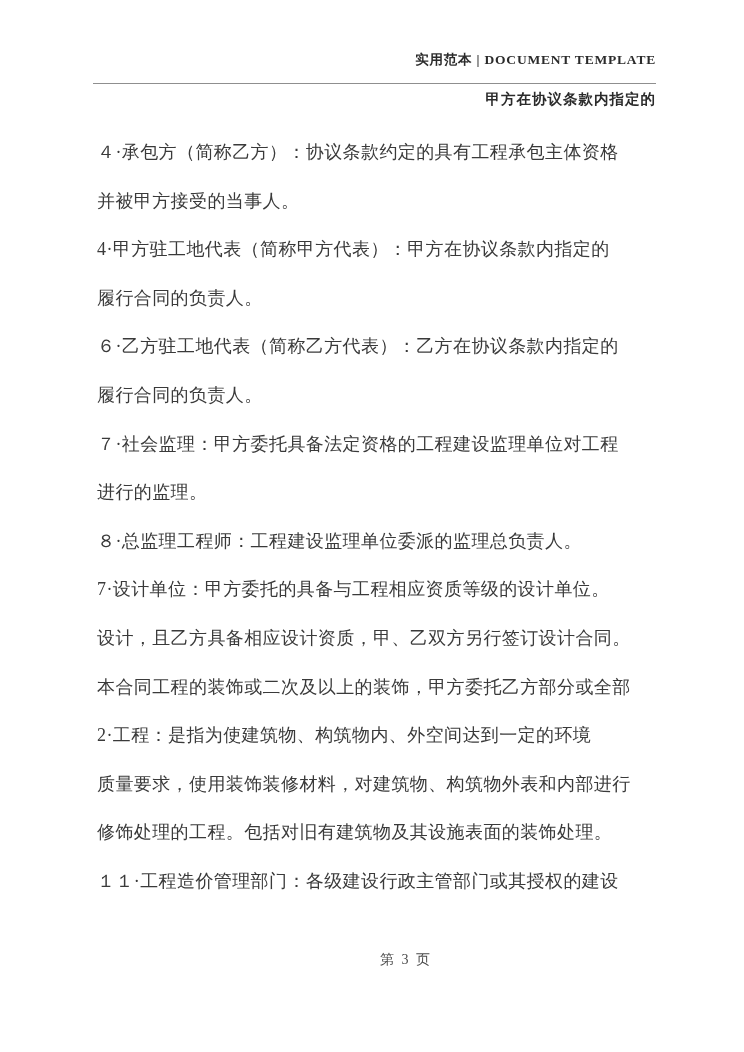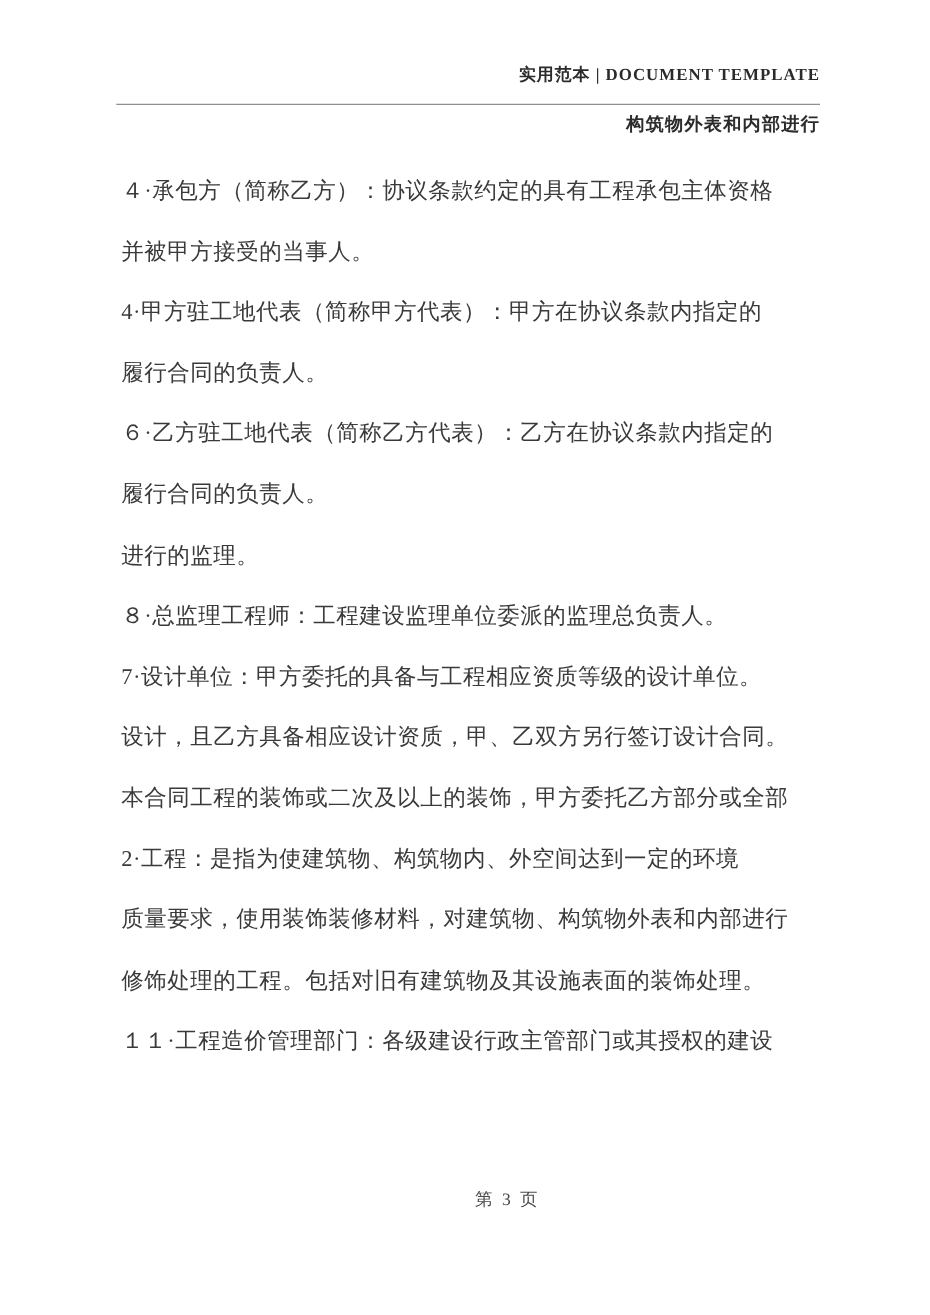--- a/index.html
+++ b/index.html
@@ -73,29 +73,30 @@
 </style>
 </head>
 <body>
 
 <div class="page">
 
   <div class="header-brand">实用范本 | DOCUMENT TEMPLATE</div>
 
   <div class="header-rule"></div>
 
-  <div class="doc-title">构筑物外表和内部进行</div>
+  <div class="doc-title">甲方在协议条款内指定的</div>
 
   <div class="doc-body">
       <div class="body-line">４·承包方（简称乙方）：协议条款约定的具有工程承包主体资格</div>
       <div class="body-line">并被甲方接受的当事人。</div>
       <div class="body-line">4·甲方驻工地代表（简称甲方代表）：甲方在协议条款内指定的</div>
       <div class="body-line">履行合同的负责人。</div>
       <div class="body-line">６·乙方驻工地代表（简称乙方代表）：乙方在协议条款内指定的</div>
       <div class="body-line">履行合同的负责人。</div>
+      <div class="body-line">７·社会监理：甲方委托具备法定资格的工程建设监理单位对工程</div>
       <div class="body-line">进行的监理。</div>
       <div class="body-line">８·总监理工程师：工程建设监理单位委派的监理总负责人。</div>
       <div class="body-line">7·设计单位：甲方委托的具备与工程相应资质等级的设计单位。</div>
       <div class="body-line">设计，且乙方具备相应设计资质，甲、乙双方另行签订设计合同。</div>
       <div class="body-line">本合同工程的装饰或二次及以上的装饰，甲方委托乙方部分或全部</div>
       <div class="body-line">2·工程：是指为使建筑物、构筑物内、外空间达到一定的环境</div>
       <div class="body-line">质量要求，使用装饰装修材料，对建筑物、构筑物外表和内部进行</div>
       <div class="body-line">修饰处理的工程。包括对旧有建筑物及其设施表面的装饰处理。</div>
       <div class="body-line">１１·工程造价管理部门：各级建设行政主管部门或其授权的建设</div>
     </div>

